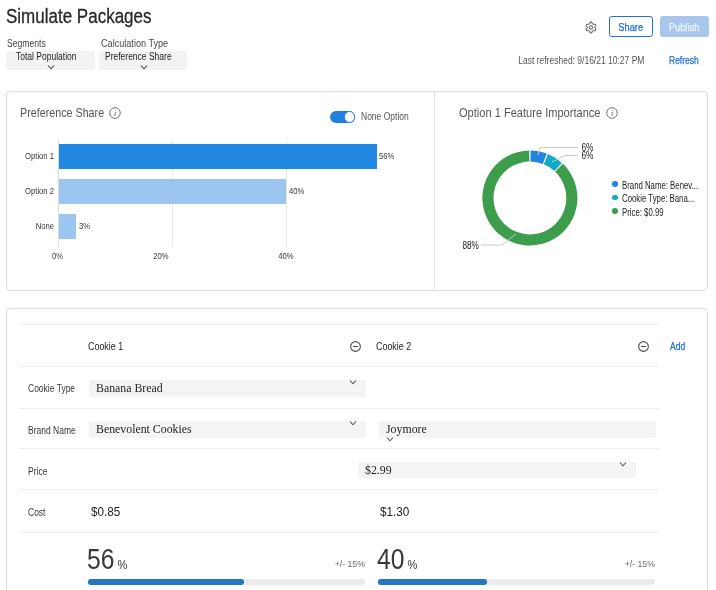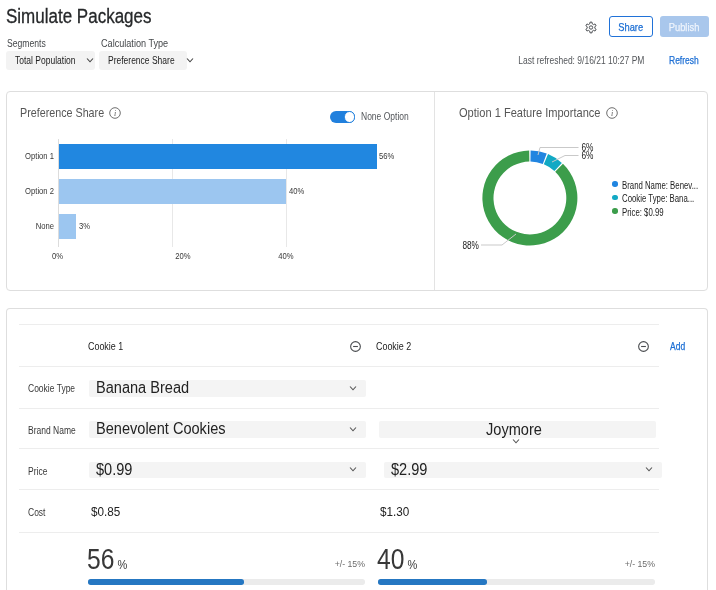--- a/index.html
+++ b/index.html
@@ -5,27 +5,27 @@
   * { margin:0; padding:0; box-sizing:border-box; }
   html,body { width:716px; height:590px; background:#fff; overflow:hidden; }
   body { font-family:"Liberation Sans", sans-serif; color:#222; }
   .abs { position:absolute; white-space:nowrap; }
   #page { position:relative; width:716px; height:590px; }
   .panel { border:1px solid #dedede; border-radius:4px; background:#fff; }
   .blue { color:#1d6fd4; }
   .tx { transform:scaleX(0.85); transform-origin:0 50%; }
   .txr { transform:scaleX(0.85); transform-origin:100% 50%; }
   .txc { display:inline-block; transform:scaleX(0.85); transform-origin:50% 50%; }
-  .ddl { background:#f3f3f3; border-radius:3px; display:flex; align-items:center; }
+  .ddl { background:#f3f3f3; border-radius:3px; display:flex; align-items:center;flex-direction:column; }
   .ddl b { flex:1; font-weight:normal; transform:scaleX(0.85); transform-origin:0 50%; }
   .chev { width:8px; height:5px; flex:0 0 auto; }
   .gridline { position:absolute; width:1px; background:#e8e8e8; }
   .sep { position:absolute; height:1px; background:#ededed; }
   .rowlabel { position:absolute; font-size:10px; color:#383838; white-space:nowrap; transform:scaleX(0.85); transform-origin:0 50%; }
-  .field { position:absolute; height:16.5px; background:#f4f4f4; border-radius:2px; display:flex; align-items:center; font-size:16px; color:#222; padding:0 9px 0 7px; }
+  .field { position:absolute; height:16.5px; background:#f4f4f4; border-radius:2px; display:flex; align-items:flex-start; font-size:13px; color:#222; padding:0 9px 0 7px;font-family:Liberation Serif, serif; }
   .field b { flex:1; font-weight:normal; transform:scaleX(0.91); transform-origin:0 50%; }
   .barlabel { position:absolute; font-size:9px; color:#383838; height:25px; line-height:25px; white-space:nowrap; }
   .track { position:absolute; height:5.5px; background:#ebebeb; border-radius:2.75px; }
   .fill { height:5.5px; background:#2577c2; border-radius:2.75px; }
 </style>
 </head>
 <body>
 <div id="page">
 
   <div class="abs tx" style="left:6px;top:5px;font-size:20px;color:#26282a;-webkit-text-stroke:0.3px #26282a;">Simulate Packages</div>
@@ -85,21 +85,21 @@
 
   <div class="barlabel txr" style="left:0;top:144px;width:54px;text-align:right;">Option 1</div>
   <div class="barlabel txr" style="left:0;top:179px;width:54px;text-align:right;">Option 2</div>
   <div class="barlabel txr" style="left:0;top:214.3px;width:54px;text-align:right;">None</div>
 
   <div class="barlabel tx" style="left:379px;top:144px;">56%</div>
   <div class="barlabel tx" style="left:289px;top:179px;">40%</div>
   <div class="barlabel tx" style="left:79px;top:214.3px;">3%</div>
 
   <div class="abs" style="left:38px;top:251px;width:40px;text-align:center;font-size:9px;color:#383838;"><span class="txc">0%</span></div>
-  <div class="abs" style="left:152px;top:251px;width:40px;text-align:right;font-size:9px;color:#383838;"><span class="txc">20%</span></div>
+  <div class="abs" style="left:152px;top:251px;width:40px;text-align:left;font-size:9px;color:#383838;"><span class="txc">20%</span></div>
   <div class="abs" style="left:266px;top:251px;width:40px;text-align:center;font-size:9px;color:#383838;"><span class="txc">40%</span></div>
 
   <div class="abs" style="left:458.5px;top:104.5px;font-size:13.5px;color:#565656;transform:scaleX(0.82);transform-origin:0 50%;">Option 1 Feature Importance</div>
   <svg class="abs" style="left:606px;top:106.6px;" width="12" height="12" viewBox="0 0 12 12">
     <circle cx="6" cy="6" r="5.3" fill="none" stroke="#6e6e6e" stroke-width="1"></circle>
     <text x="6" y="9" font-size="8" font-family="Liberation Serif" font-style="italic" fill="#555" text-anchor="middle">i</text>
   </svg>
 
   <svg class="abs" style="left:440px;top:130px;" width="276" height="160" viewBox="0 0 276 160">
     <g transform="translate(89.9,68)">
@@ -161,27 +161,21 @@
     <svg class="chev" viewBox="0 0 8 5">
         <path d="M1 0.5 L4 3.8 L7 0.5" fill="none" stroke="#555" stroke-width="1.1"></path>
       </svg>
   </div>
   <div class="field" style="left:378.5px;top:421px;width:277.5px;flex-direction:column;">
       <b>Joymore</b>
     <svg class="chev" viewBox="0 0 8 5">
         <path d="M1 0.5 L4 3.8 L7 0.5" fill="none" stroke="#555" stroke-width="1.1"></path>
       </svg>
   </div>
-  <div class="field" style="left:89px;top:461.5px;width:277px;">
-      <b>$0.99</b>
-    <svg class="chev" viewBox="0 0 8 5">
-        <path d="M1 0.5 L4 3.8 L7 0.5" fill="none" stroke="#555" stroke-width="1.1"></path>
-      </svg>
-  </div>
-  <div class="field" style="left:384px;top:461.5px;width:277.5px;">
+  <div class="field" style="left:358px;top:461.5px;width:277.5px;">
       <b>$2.99</b>
     <svg class="chev" viewBox="0 0 8 5">
         <path d="M1 0.5 L4 3.8 L7 0.5" fill="none" stroke="#555" stroke-width="1.1"></path>
       </svg>
   </div>
 
   <div class="abs" style="left:91px;top:504px;font-size:13px;color:#222;transform:scaleX(0.9);transform-origin:0 50%;">$0.85</div>
   <div class="abs" style="left:379.5px;top:504px;font-size:13px;color:#222;transform:scaleX(0.9);transform-origin:0 50%;">$1.30</div>
 
   <div class="abs tx" style="left:87px;top:543px;font-size:29px;color:#383838;">56<span style="font-size:13px;"> %</span></div>

